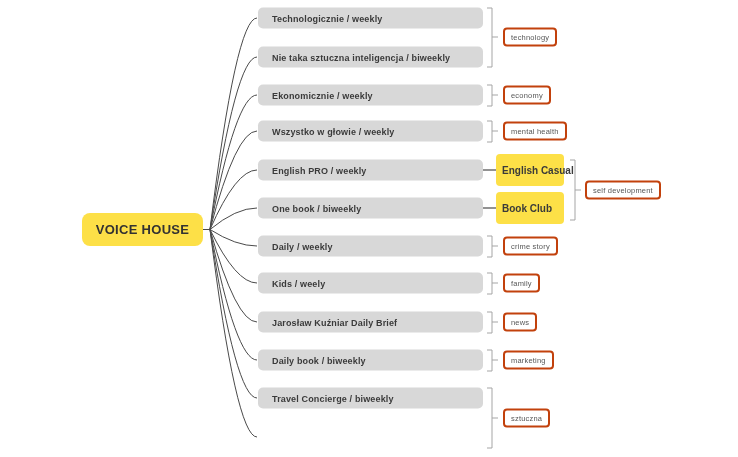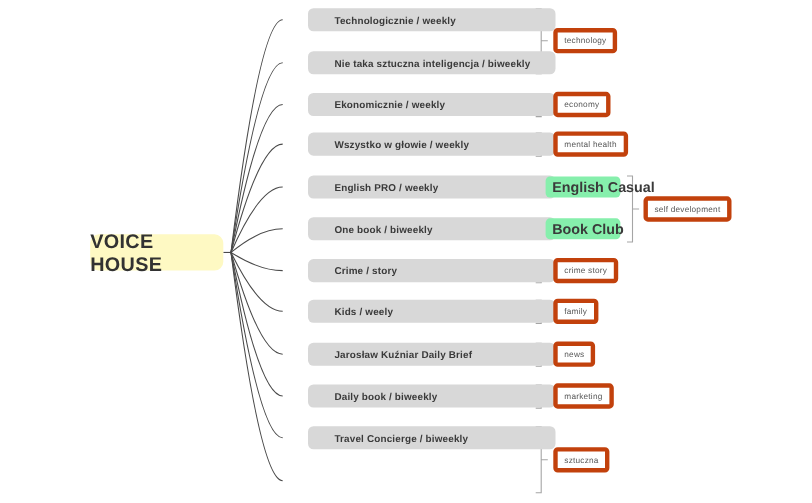--- a/index.html
+++ b/index.html
@@ -13,63 +13,62 @@
   }
   svg.wires {
     position: absolute;
     left: 0; top: 0;
     width: 738px; height: 457px;
   }
   .root-node {
     position: absolute;
     left: 82px; top: 213px;
     width: 121px; height: 33px;
-    background: #fef9c3;
+    background: #fde047;
     border-radius: 8px;
     display: flex; align-items: center; justify-content: center;
-    font-size: 18px; font-weight: 700; color: #323232;
+    font-size: 13px; font-weight: 700; color: #323232;
     letter-spacing: 0.3px;
     box-sizing: border-box;
     cursor: default;
   }
   .branch-node {
     position: absolute;
     left: 258px;
     width: 225px; height: 21px;
     transform: translateY(-50%);
     background: #d8d8d8;
     border-radius: 5px;
     display: flex; align-items: center;
-    padding-left: 24px;
+    padding-left: 14px;
     box-sizing: border-box;
     font-size: 9px; font-weight: 700; color: #3a3a3a;
     letter-spacing: 0.15px;
     white-space: nowrap;
     cursor: default;
-    margin-left: 22px;
   }
   .sub-node {
     position: absolute;
     left: 496px;
-    width: 68px; height: 19px;
+    width: 68px; height: 32px;
     transform: translateY(-50%);
-    background: #86efac;
+    background: #fde047;
     border-radius: 4px;
     display: flex; align-items: center;
     padding-left: 6px;
     box-sizing: border-box;
-    font-size: 13px; font-weight: 700; color: #3a3a3a;
+    font-size: 10px; font-weight: 700; color: #3a3a3a;
     white-space: nowrap;
     cursor: default;
   }
   .tag {
     position: absolute;
     transform: translateY(-50%);
     background: #ffffff;
-    border: 4px solid #c2410c;
+    border: 2px solid #c2410c;
     border-radius: 4px;
     padding: 3px 6px;
     font-size: 7.5px; color: #575757;
     letter-spacing: 0.2px;
     white-space: nowrap;
     cursor: default;
   }
 </style>
 </head>
 <body>
@@ -114,21 +113,21 @@
   </svg>
 
   <div class="root-node">VOICE HOUSE</div>
 
   <div class="branch-node" style="top:18px">Technologicznie / weekly</div>
   <div class="branch-node" style="top:57px">Nie taka sztuczna inteligencja / biweekly</div>
   <div class="branch-node" style="top:95px">Ekonomicznie / weekly</div>
   <div class="branch-node" style="top:131px">Wszystko w głowie / weekly</div>
   <div class="branch-node" style="top:208px">One book / biweekly</div>
   <div class="branch-node" style="top:170px">English PRO / weekly</div>
-  <div class="branch-node" style="top:246px">Crime / story</div>
+  <div class="branch-node" style="top:246px">Daily / weekly</div>
   <div class="branch-node" style="top:283px">Kids / weely</div>
   <div class="branch-node" style="top:322px">Jarosław Kuźniar Daily Brief</div>
   <div class="branch-node" style="top:360px">Daily book / biweekly</div>
   <div class="branch-node" style="top:398px">Travel Concierge / biweekly</div>
 
   <div class="sub-node" style="top:170px">English Casual</div>
   <div class="sub-node" style="top:208px">Book Club</div>
 
   <div class="tag" style="left:503px; top:37px">technology</div>
   <div class="tag" style="left:503px; top:95px">economy</div>

